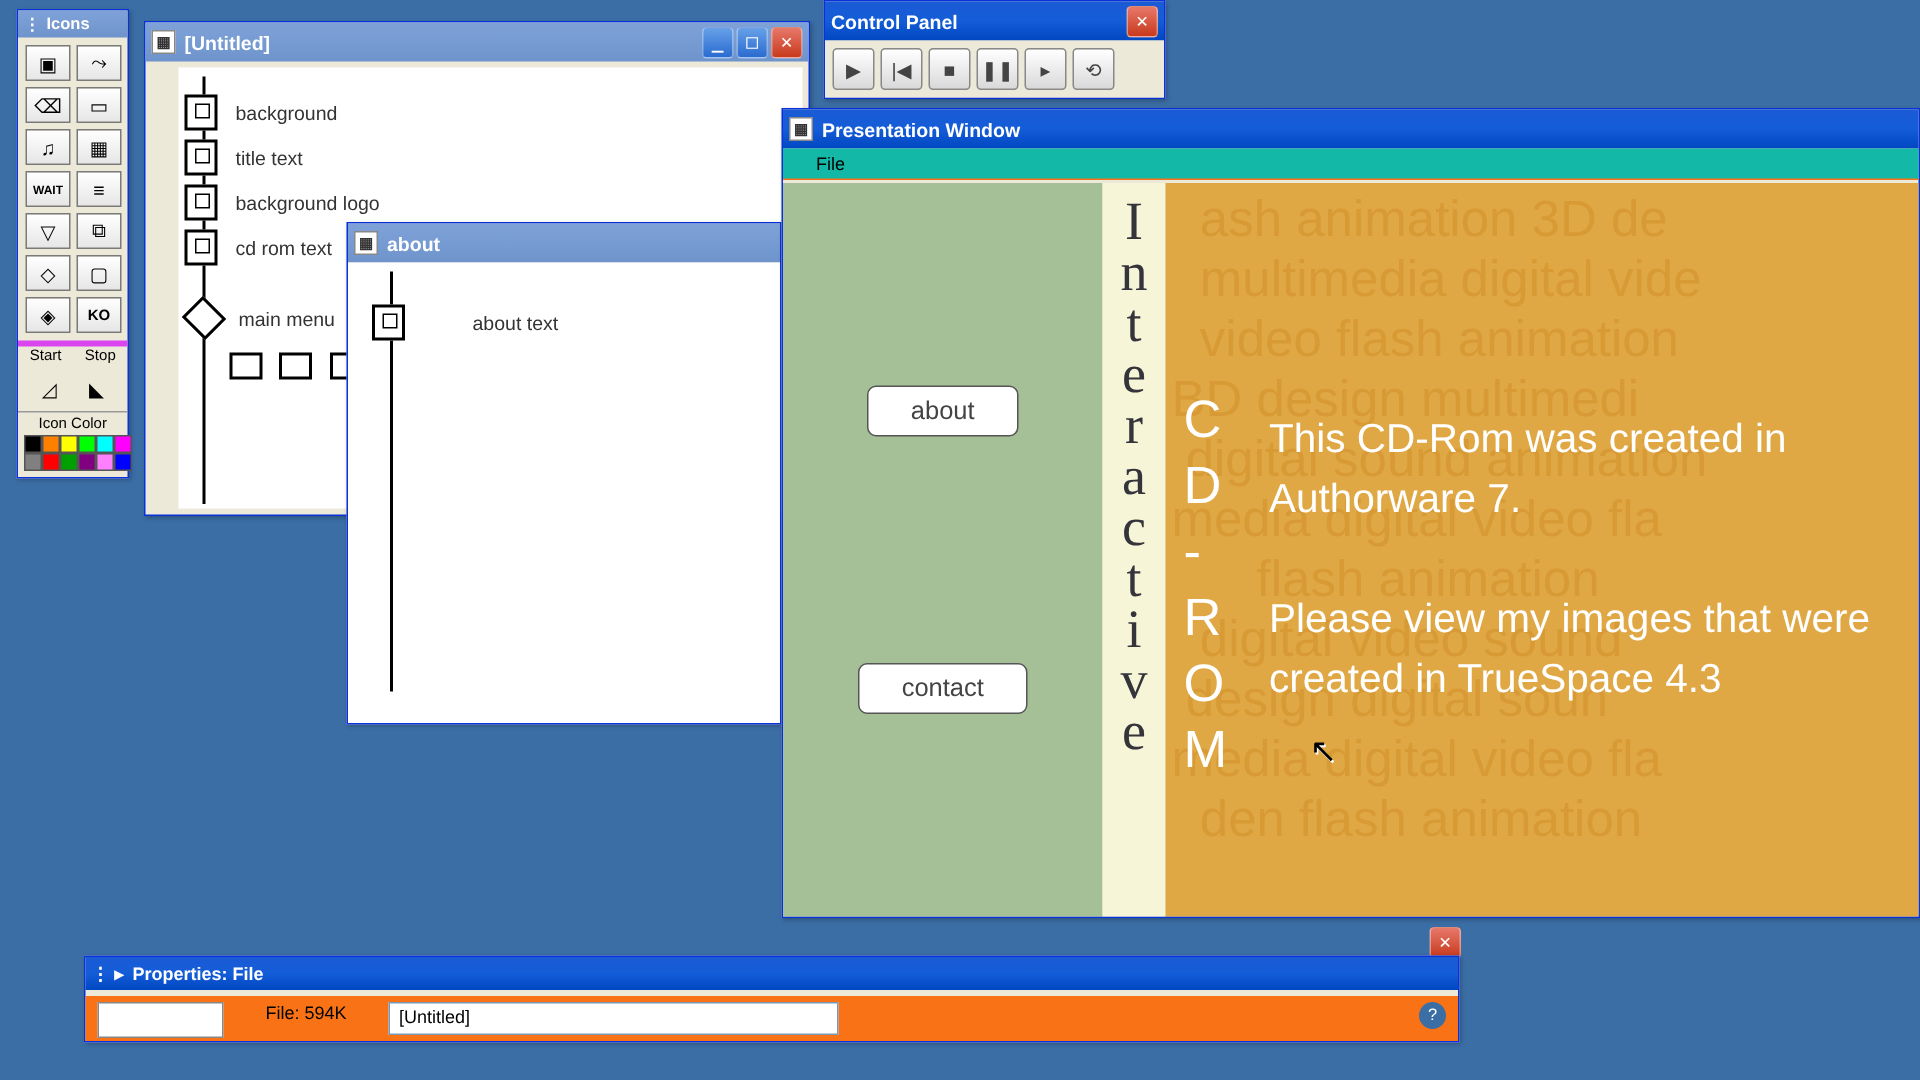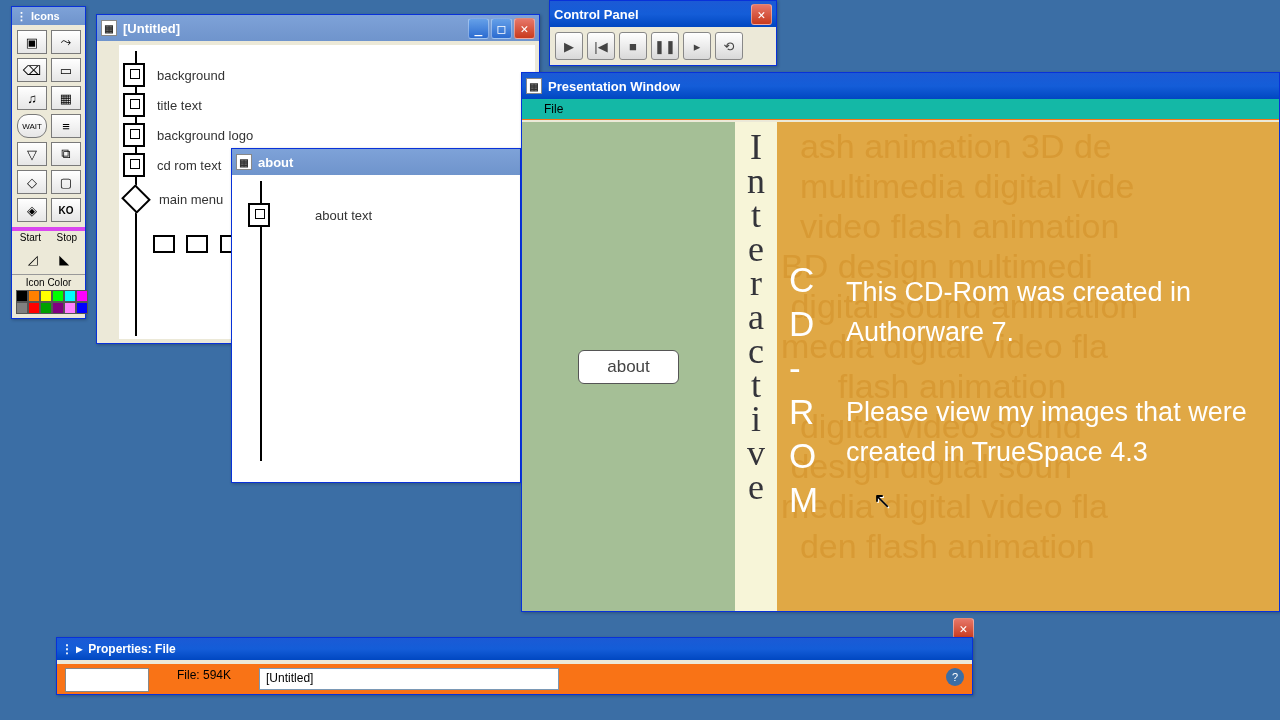--- a/index.html
+++ b/index.html
@@ -140,21 +140,21 @@
     <span style="margin-right:4px;">⋮</span>
     <span>Icons</span>
   </div>
   <div class="grid">
     <div class="tool">▣</div>
     <div class="tool">⤳</div>
     <div class="tool">⌫</div>
     <div class="tool">▭</div>
     <div class="tool">♫</div>
     <div class="tool">▦</div>
-    <div class="tool" style="font-size:8px;font-weight:normal;border-radius:11px;">WAIT</div>
+    <div class="tool" style="font-size:8px;font-weight:bold;">WAIT</div>
     <div class="tool">≡</div>
     <div class="tool">▽</div>
     <div class="tool">⧉</div>
     <div class="tool">◇</div>
     <div class="tool">▢</div>
     <div class="tool">◈</div>
     <div class="tool" style="font-size:10px;font-weight:bold;">KO</div>
   </div>
   <div class="labelbar">
     <span>Start</span>
@@ -202,21 +202,21 @@
       <span class="flow-label">title text</span>
     </div>
     <div class="flow-item" style="top:78px;">
       <div class="flow-icon"></div>
       <span class="flow-label">background logo</span>
     </div>
     <div class="flow-item" style="top:108px;">
       <div class="flow-icon"></div>
       <span class="flow-label">cd rom text</span>
     </div>
-    <div class="flow-item" style="top:144px;">
+    <div class="flow-item" style="top:157px;">
       <div style="width:22px;height:20px;border:2px solid #000;transform:rotate(45deg);background:#fff;margin-left:2px;"></div>
       <span class="flow-label">main menu</span>
     </div>
     <div class="mini-sub" style="top:190px;left:34px;">
       <span class="micon"></span>
       <span class="micon"></span>
       <span class="micon"></span>
     </div>
   </div>
 </div>
@@ -257,20 +257,21 @@
     <span class="t-icon">▦</span>
     <span>Presentation Window</span>
     <span class="flex"></span>
   </div>
   <div class="pres-menu">
     <span>File</span>
   </div>
   <div class="pres-body">
     <div class="pres-left">
       <div class="pres-button">about</div>
+      <div class="pres-button">contact</div>
     </div>
     <div class="vert-strip" id="vstrip">
         <span>I</span>
         <span>n</span>
         <span>t</span>
         <span>e</span>
         <span>r</span>
         <span>a</span>
         <span>c</span>
         <span>t</span>

